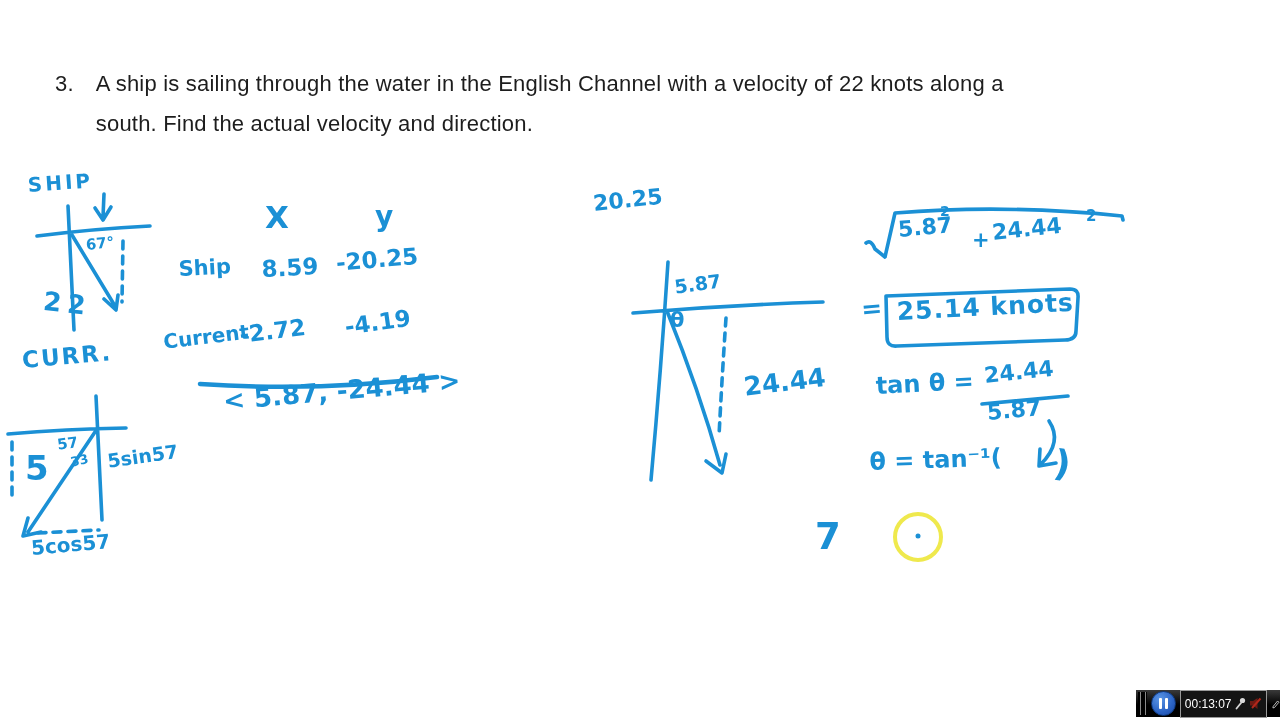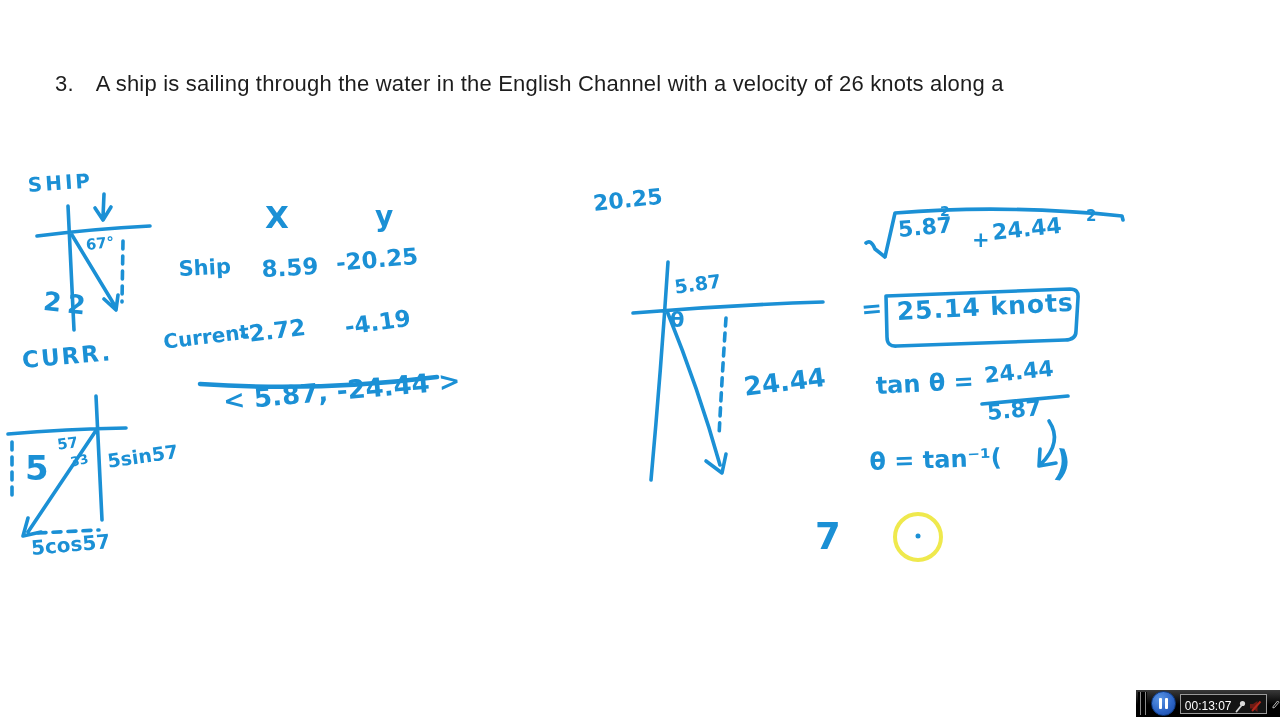--- a/index.html
+++ b/index.html
@@ -17,33 +17,34 @@
   .recorder{position:absolute;left:1136px;top:690px;width:144px;height:27px;
             background:linear-gradient(#3a3a3a,#000 55%,#000);display:flex;
             align-items:center;gap:4px;padding-left:2px;box-sizing:border-box;}
   .grip{width:14px;height:23px;
         background:repeating-linear-gradient(90deg,#000 0 2px,#8a8a8a 2px 3px,#000 3px 5px);}
   .pausebtn{position:relative;width:25px;height:25px;border-radius:50%;flex:0 0 auto;
             background:radial-gradient(circle at 35% 30%,#5b96e6,#2a62c4 60%,#1b47a0);
             border:1px solid #0e3a82;box-sizing:border-box;padding:0;cursor:pointer;
             display:flex;align-items:center;justify-content:center;gap:3px;}
   .pausebtn i{display:block;width:3px;height:11px;background:#fff;border-radius:1px;}
-  .timebox{display:flex;align-items:flex-end;gap:3px;height:20px;padding:0 4px;
+  .timebox{display:flex;align-items:center;gap:3px;height:28px;padding:0 4px;
            background:#141414;border:1px solid #9a9a9a;box-sizing:border-box;}
   .timetext{color:#fff;font-size:12px;font-family:"Liberation Sans",sans-serif;}
 </style>
 </head>
 <body>
 
 <div class="stage">
 
   <div class="problem">
     <span class="pnum">3.</span>
     <div class="plines">
-      <div>A ship is sailing through the water in the English Channel with a velocity of 26 knots along a</div>
+      <div>A ship is sailing through the water in the English Channel with a velocity of 22 knots along a</div>
+      <div>south. Find the actual velocity and direction.</div>
     </div>
   </div>
 
   <svg class="ink" width="1280" height="720" viewBox="0 0 1280 720">
     <g stroke="#1b90d5" stroke-width="3.6" fill="none" stroke-linecap="round" stroke-linejoin="round">
 
       <path d="M37,236 Q92,229 150,226 M68,206 Q71,265 74,330"></path>
       <path d="M104,194 L103,217 M95,208 L103,220 L111,207"></path>
       <path d="M72,235 L115,306 M104,299 L116,310 L118,295"></path>
       <path stroke-dasharray="8 7" d="M123,241 L122,302"></path>

